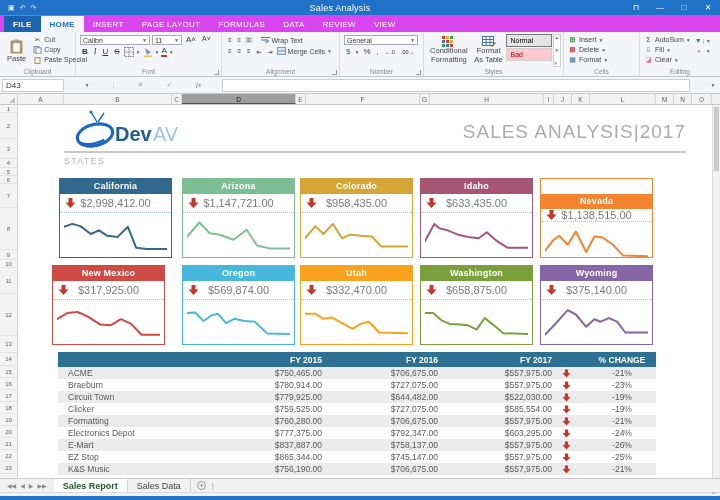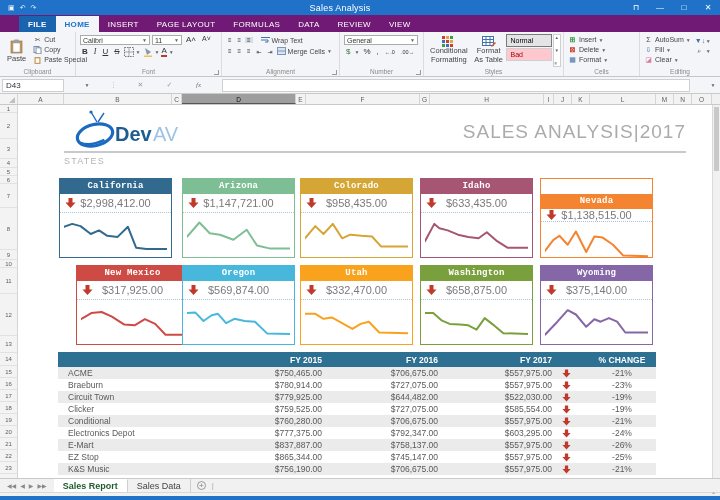--- a/index.html
+++ b/index.html
@@ -8,21 +8,21 @@
 
   
   #titlebar { height:15px; background:#1F72C8; color:#fff; display:flex; align-items:center; font-size:9px; }
   .qat { display:flex; gap:5px; padding-left:8px; width:70px; color:#fff; font-size:7px; align-items:center; }
   .qicon { opacity:.9; }
   #title-text { flex:1; text-align:center; letter-spacing:.2px; }
   .wincontrols { display:flex; width:110px; justify-content:flex-end; }
   .wc { width:24px; text-align:center; font-size:8px; line-height:15px; color:#fff; }
 
   
-  #tabstrip { height:17px; background:#701a75; display:flex; align-items:flex-end; padding-left:19px; }
+  #tabstrip { height:17px; background:#d946ef; display:flex; align-items:flex-end; padding-left:4px; }
   .rtab { font-size:8px; color:#fff; padding:4px 9px 3px; letter-spacing:.3px; }
   .rtab.file { background:#1A63AE; font-weight:bold; }
   .rtab.active { background:#F3F5F9; color:#1F72C8; font-weight:bold; }
 
   
   #ribbon { height:45px; background:#F3F5F9; border-bottom:1px solid #C6C6C6; display:flex; }
   .rgroup { position:relative; border-right:1px solid #DCDCDC; padding:2px 2px 9px; display:flex; }
   .glabel { position:absolute; bottom:1px; left:0; right:0; text-align:center; font-size:6.5px; color:#8A8A8A; }
   .dlg { position:absolute; bottom:1px; right:2px; width:5px; height:5px; border-right:1px solid #999; border-bottom:1px solid #999; }
   .bigbtn { display:flex; flex-direction:column; align-items:center; justify-content:center; padding:0 5px; font-size:7.5px; color:#444; }
@@ -64,21 +64,21 @@
   #vthumb { position:absolute; top:2px; left:1px; width:5px; height:64px; background:#C9C9C9; }
 
   
   #logo { position:absolute; left:55px; top:4px; }
   #report-title { position:absolute; right:26px; top:16px; font-size:19px; color:#ABABAB; letter-spacing:1px; font-weight:300; }
   #hr-line { position:absolute; left:46px; right:26px; top:46px; height:2px; background:#C9C9C9; }
   #states-label { position:absolute; left:46px; top:51px; font-size:9px; color:#B3B3B3; letter-spacing:1.2px; }
 
   
   .card { position:absolute; width:113px; height:80px; background:#fff; border:1px solid; display:flex; flex-direction:column; }
-  .card-h { height:15px; color:#fff; font-size:9px; font-weight:bold; text-align:center; line-height:15px; letter-spacing:.2px;font-family:Liberation Mono, monospace; }
+  .card-h { height:15px; color:#fff; font-size:9px; font-weight:bold; text-align:center; line-height:15px; letter-spacing:.2px; }
   .card-v { height:23px; display:flex; align-items:center; border-bottom:1px dotted #A9C4D6; position:relative; }
   .card-v .dna { position:absolute; left:5px; }
   .card-v span { flex:1; text-align:center; font-size:11px; color:#7A7A7A; }
   .card-s { flex:1; padding:3px 4px 4px; }
 
   
   #datatable { position:absolute; left:40px; top:247px; width:598px; font-size:8.5px; color:#595959; }
   .trow { display:flex; height:12px; align-items:center; }
   .trow.head { background:#2E7092; color:#fff; font-weight:bold; height:15px; font-size:8.5px; }
   .trow.odd { background:#EBEBEB; }
@@ -495,21 +495,21 @@
                 <path d="M3.5 0 h4 v4.5 h3 L5.5 10 L0.5 4.5 h3 Z" fill="#C0392B"></path>
               </svg>
               <span>$1,138,515.00</span>
             </div>
             <div class="card-s">
               <svg width="103" height="37" viewBox="0 0 103 37">
                 <polyline points="0.0,25.9 8.2,15.1 14.4,10.8 22.7,19.8 30.9,6.5 41.2,27.0 49.4,11.5 57.7,12.6 68.0,19.8 78.3,30.6 103.0,31.3" fill="none" stroke="#F48430" stroke-width="2" stroke-linejoin="round" stroke-linecap="round"></polyline>
               </svg>
             </div>
           </div>
-          <div class="card" style="left: 58px; top: 160px; border-color: rgb(206, 75, 69);">
+          <div class="card" style="left: 34px; top: 160px; border-color: rgb(206, 75, 69);">
             <div class="card-h" style="background: rgb(206, 75, 69);">New Mexico</div>
             <div class="card-v">
               <svg class="dna" width="11" height="10" viewBox="0 0 11 10">
                 <path d="M3.5 0 h4 v4.5 h3 L5.5 10 L0.5 4.5 h3 Z" fill="#C0392B"></path>
               </svg>
               <span>$317,925.00</span>
             </div>
             <div class="card-s">
               <svg width="103" height="37" viewBox="0 0 103 37">
                 <polyline points="0.0,16.2 10.3,10.1 20.6,9.0 30.9,13.7 43.3,21.6 53.6,22.3 63.9,16.2 74.2,20.9 84.5,31.7 103.0,31.7" fill="none" stroke="#CE4B45" stroke-width="2" stroke-linejoin="round" stroke-linecap="round"></polyline>
@@ -625,21 +625,21 @@
             <div class="tc fy2">$727,075.00</div>
             <div class="tc fy">$585,554.00</div>
             <div class="tc arrow">
               <svg width="9" height="9" viewBox="0 0 11 10">
                 <path d="M3.5 0 h4 v4.5 h3 L5.5 10 L0.5 4.5 h3 Z" fill="#C0392B"></path>
               </svg>
             </div>
             <div class="tc chg">-19%</div>
           </div>
           <div class="trow odd">
-            <div class="tc name">Conditional</div>
+            <div class="tc name">Formatting</div>
             <div class="tc fy">$760,280.00</div>
             <div class="tc fy2">$706,675.00</div>
             <div class="tc fy">$557,975.00</div>
             <div class="tc arrow">
               <svg width="9" height="9" viewBox="0 0 11 10">
                 <path d="M3.5 0 h4 v4.5 h3 L5.5 10 L0.5 4.5 h3 Z" fill="#C0392B"></path>
               </svg>
             </div>
             <div class="tc chg">-21%</div>
           </div>

